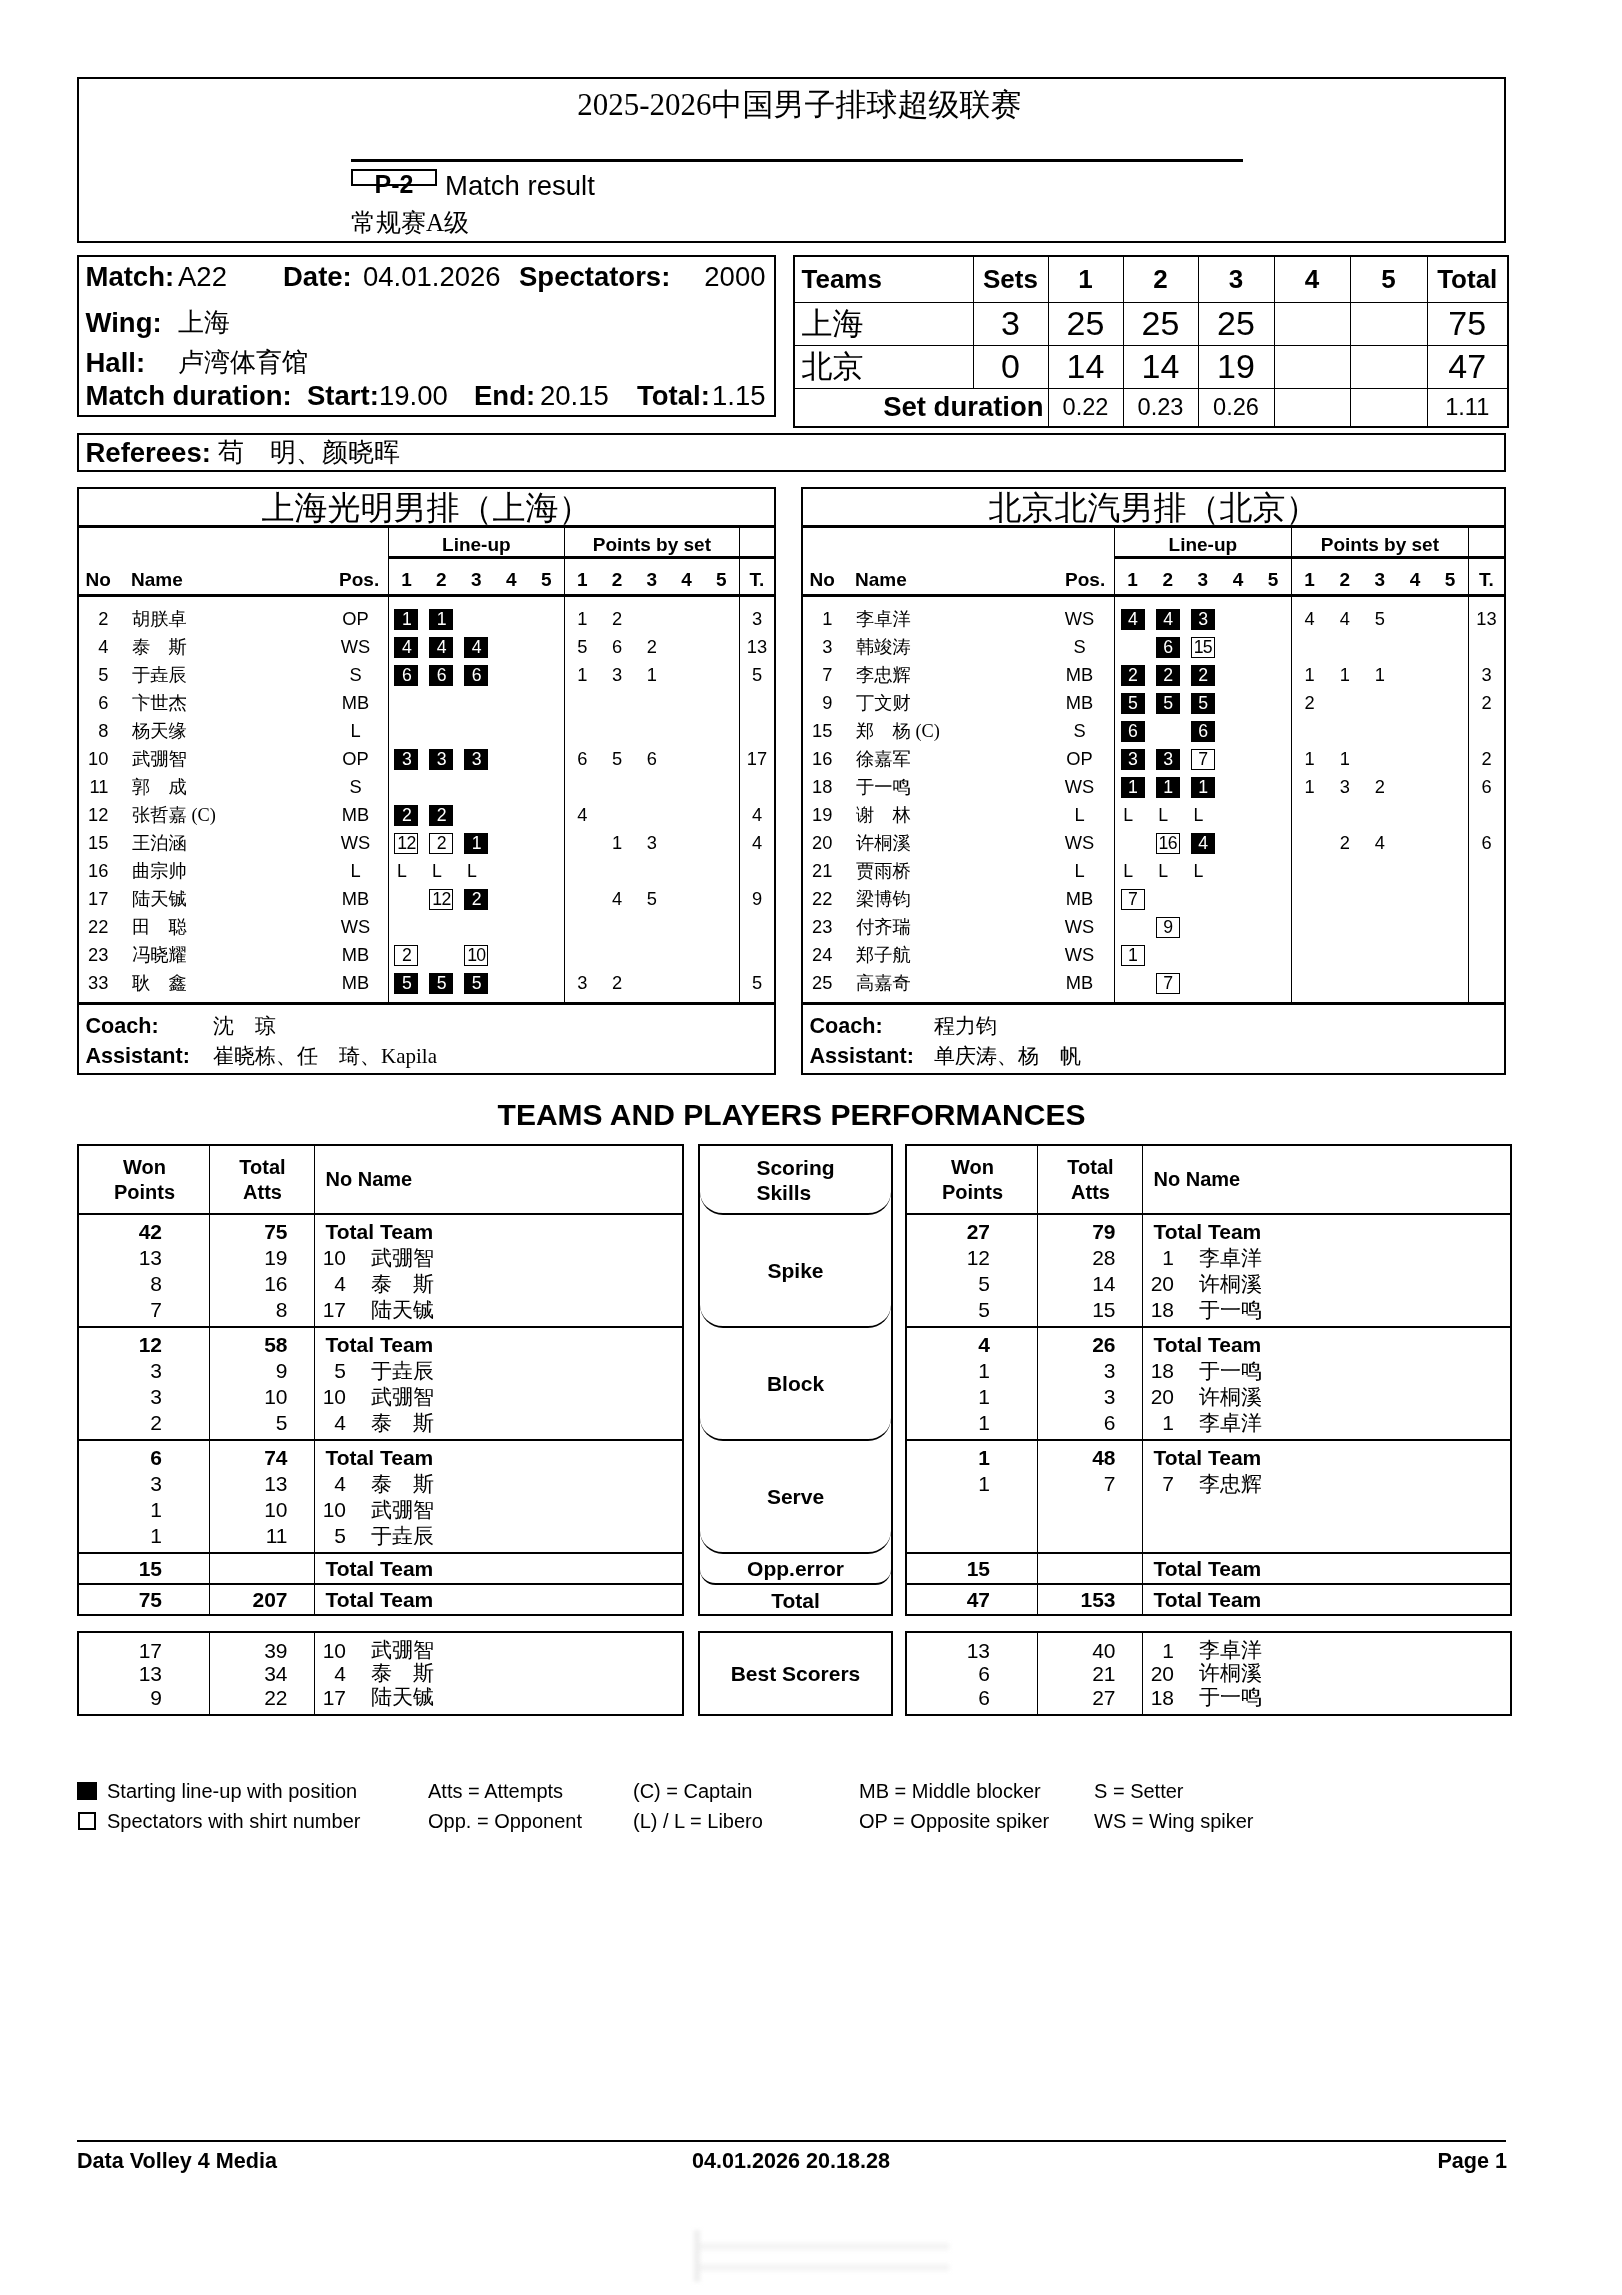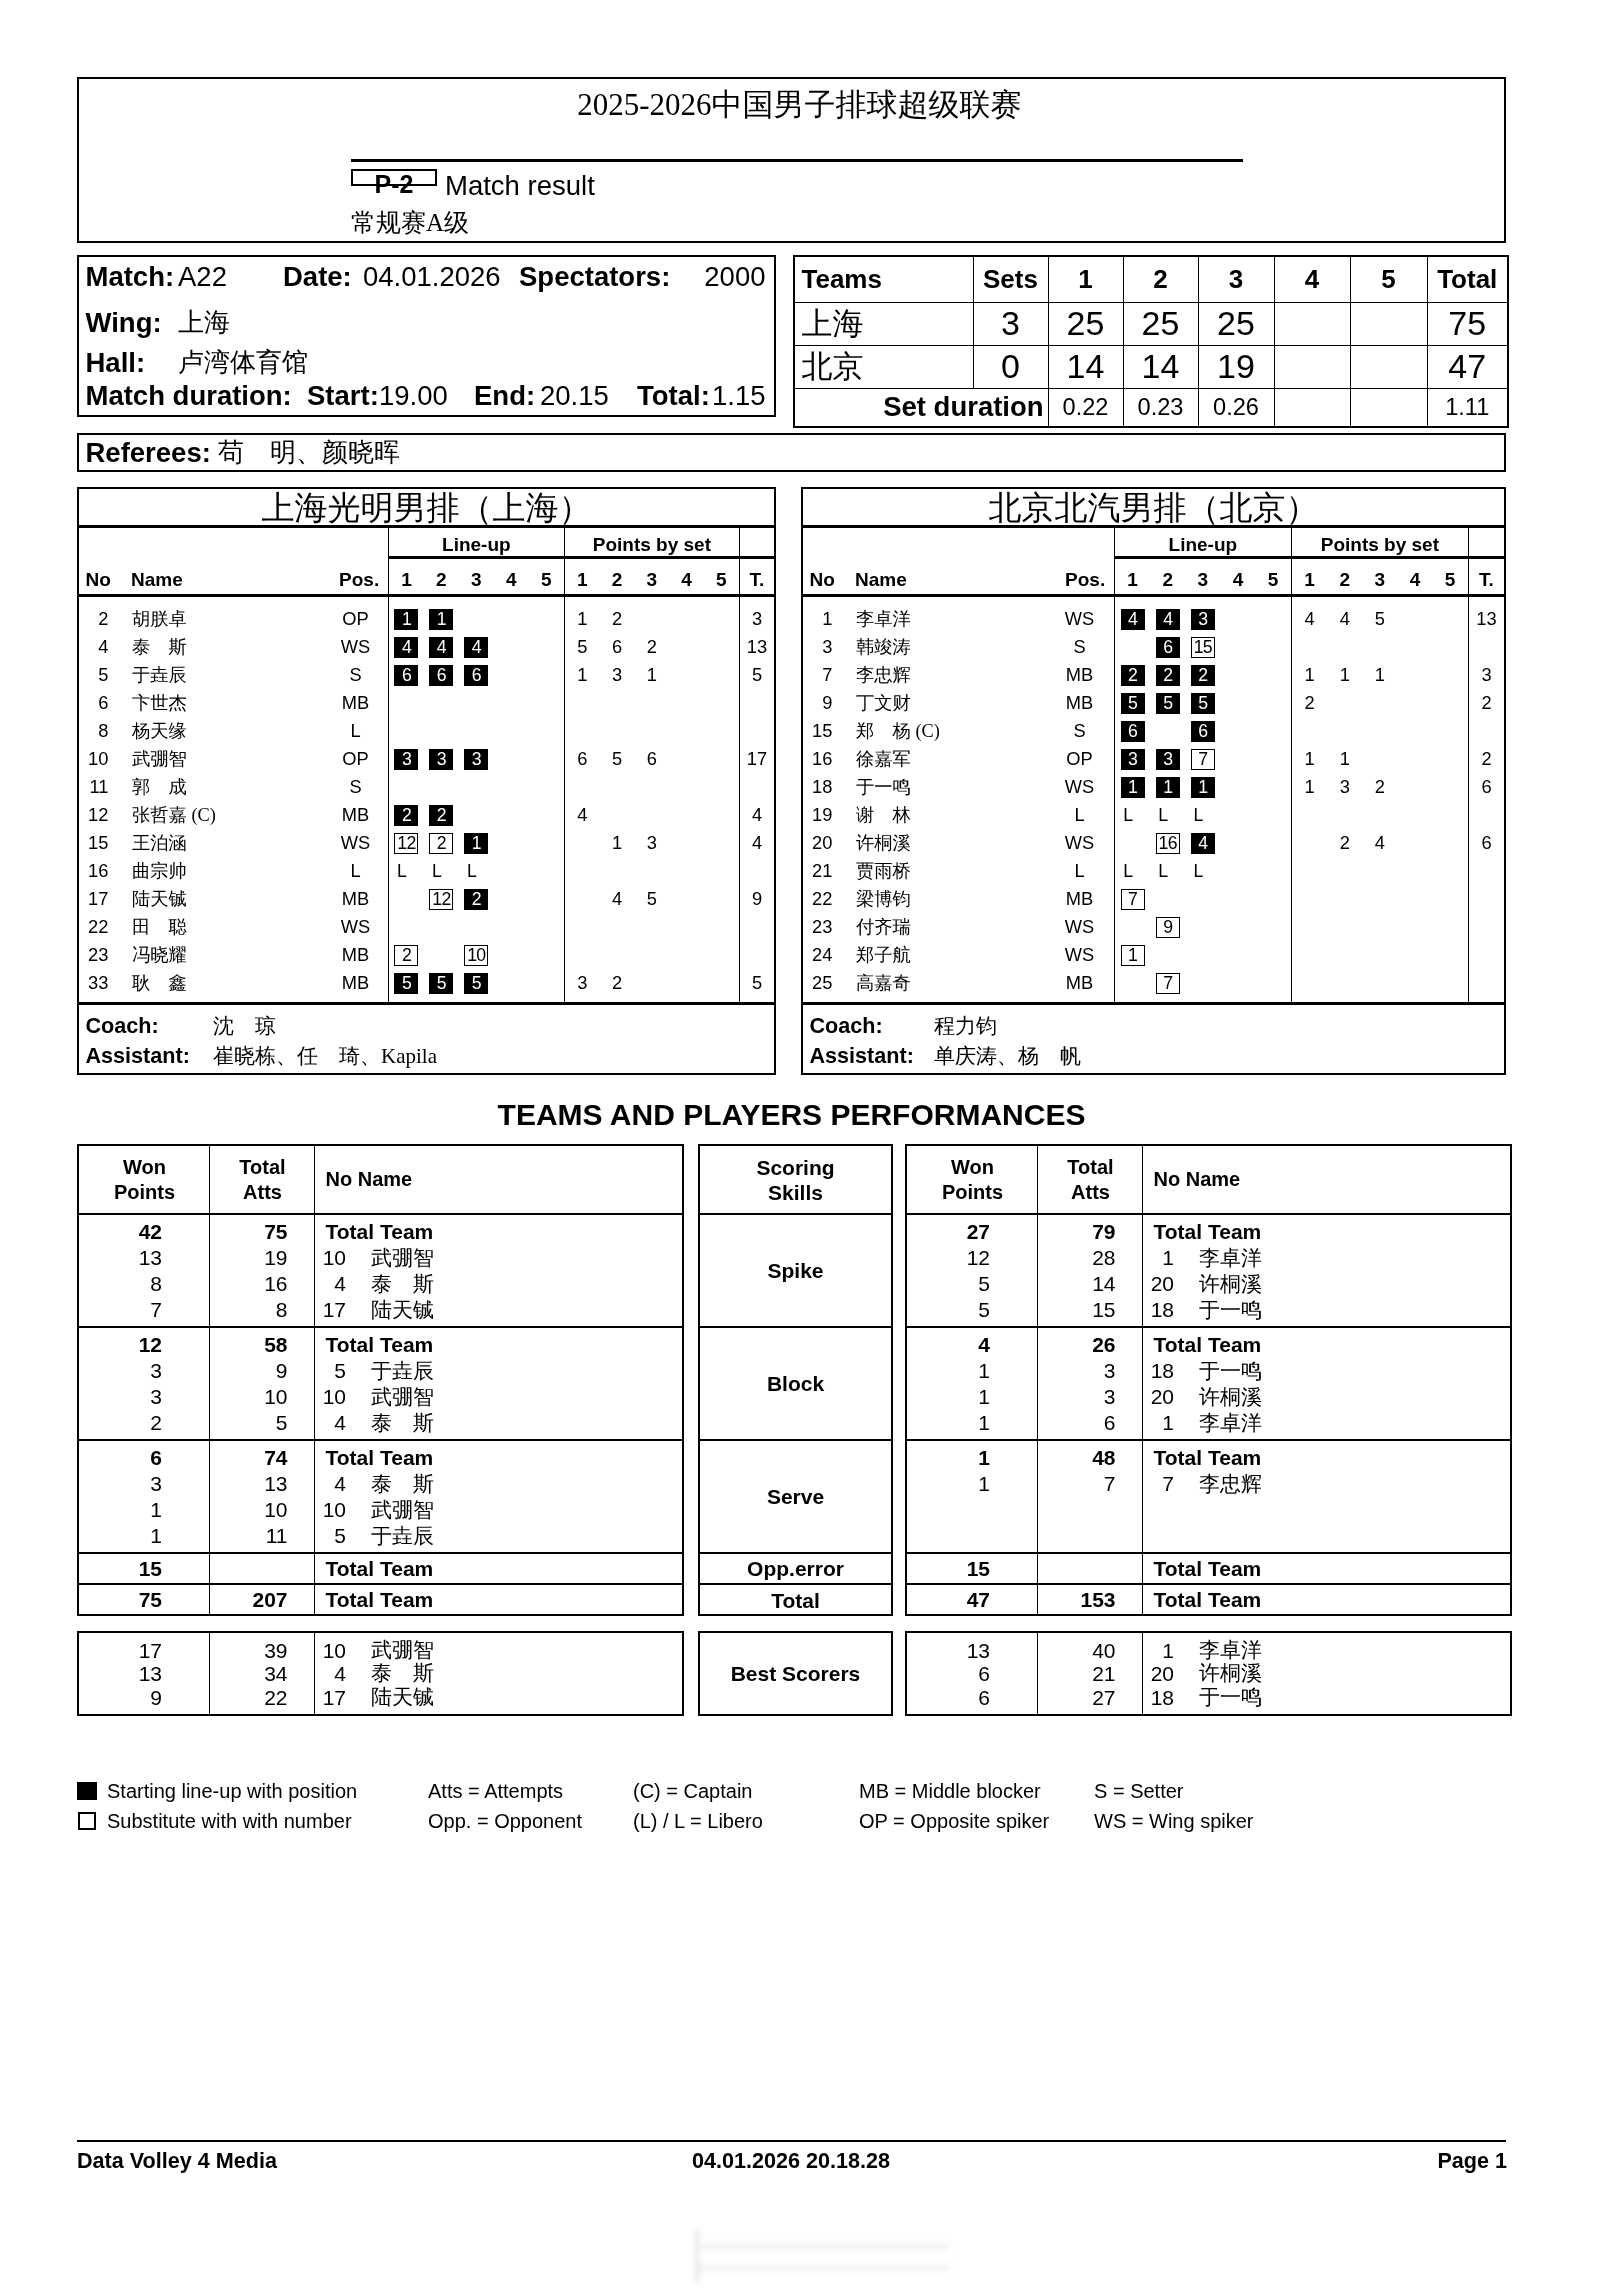--- a/index.html
+++ b/index.html
@@ -63,21 +63,21 @@
   .p-tot { height: 30px; }
   .pl { display: flex; height: 26px; align-items: center; font-size: 21px; line-height: 26px; }
   .p-opp .pl { height: 29px; }
   .p-tot .pl { height: 30px; }
   .pl .c1 { text-align: right; padding-right: 48px; }
   .pl .c2 { text-align: right; padding-right: 27.5px; }
   .pl .c3 { display: flex; }
   .pl .no { width: 31px; text-align: right; }
   .pl .nm { margin-left: 25px; white-space: pre; }
   .pl .tt { margin-left: 10.5px; }
-  .skills > div { display: flex; align-items: center; justify-content: center; text-align: center; font-size: 21px; font-weight: bold; white-space: pre-line; line-height: 25px; }
+  .skills > div { display: flex; align-items: center; justify-content: center; font-size: 21px; font-weight: bold; white-space: pre-line; line-height: 25px; border-radius: 23px; }
   .s-head { height: 69px; border-bottom: 2.6px solid #000; }
   .s-group { height: 113px; border-bottom: 2.6px solid #000; }
   .s-opp { height: 31px; border-bottom: 2.6px solid #000; }
   .s-tot { height: 30px; }
   .best-lines { padding-top: 5.9px; }
   .best-lines .pl { height: 23.6px; line-height: 23.6px; font-weight: normal; }
 
   .leg { font-size: 20px; line-height: 26px; white-space: nowrap; }
   .foot { font-size: 21.6px; font-weight: bold; line-height: 26px; }
 </style>
@@ -1304,21 +1304,21 @@
         <span class="no">18</span>
         <span class="nm cjk">于一鸣</span>
       </span>
     </div>
   </div>
 </div>
 
 <div class="abs" style="left:77px;top:1782px;width:19.6px;height:18.3px;background:#000;"></div>
 <span class="abs leg" style="left:107px;top:1778px;">Starting line-up with position</span>
 <div class="abs" style="left:78px;top:1812px;width:18.3px;height:18.3px;border:2px solid #000;"></div>
-<span class="abs leg" style="left:107px;top:1808px;">Substitute with with number</span>
+<span class="abs leg" style="left:107px;top:1808px;">Spectators with shirt number</span>
 
 <span class="abs leg" style="left:428px;top:1778px;">Atts = Attempts</span>
 <span class="abs leg" style="left:428px;top:1808px;">Opp. = Opponent</span>
 <span class="abs leg" style="left:633px;top:1778px;">(C) = Captain</span>
 <span class="abs leg" style="left:633px;top:1808px;">(L) / L = Libero</span>
 <span class="abs leg" style="left:859px;top:1778px;">MB = Middle blocker</span>
 <span class="abs leg" style="left:859px;top:1808px;">OP = Opposite spiker</span>
 <span class="abs leg" style="left:1094px;top:1778px;">S = Setter</span>
 <span class="abs leg" style="left:1094px;top:1808px;">WS = Wing spiker</span>
 

